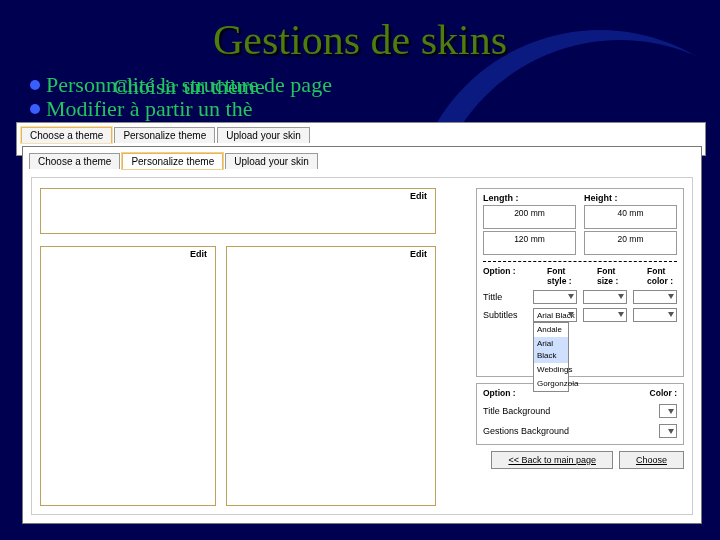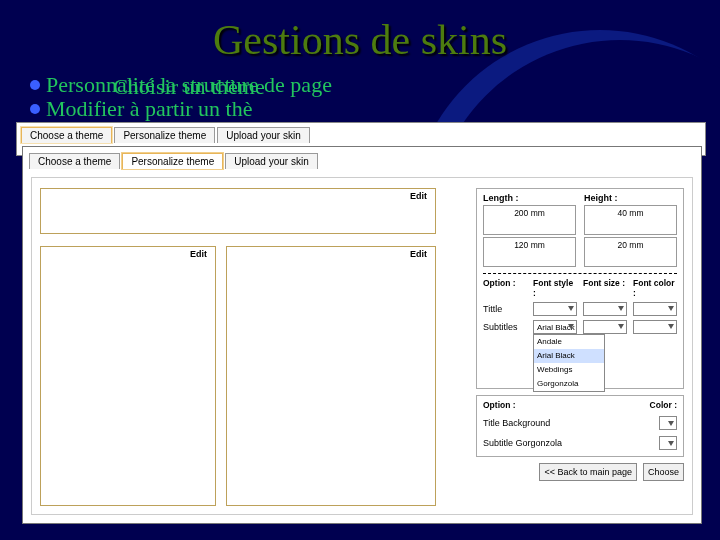--- a/index.html
+++ b/index.html
@@ -133,32 +133,32 @@
     margin-bottom: 6px;
     padding: 4px 6px 6px 6px;
     position: relative;
   }
   .row2 { display:flex; gap:8px; }
   .field { flex:1; }
   .lbl { font-size: 9px; font-weight: bold; }
   .val-box {
     border: 1px solid #999;
     background: #fff;
-    height: 30px;
+    height: 24px;
     line-height: 14px;
     font-size: 8.5px;
     text-align: center;
     margin-top: 2px;
   }
   .hr-dash {
     border: none;
     border-top: 1px dashed #000;
     margin: 6px 0 4px 0;
   }
-  .opt-head { display:flex; gap:6px; font-size:8.5px; font-weight:bold; }
+  .opt-head { display:flex; gap:20px; font-size:8.5px; font-weight:bold; }
   .opt-head span { flex:1; }
   .opt-head span:first-child { flex:0 0 44px; }
   .opt-row { display:flex; gap:6px; align-items:center; margin-top:4px;justify-content:flex-end; }
   .opt-row .name { flex:0 0 44px; font-size:9px; }
   .select {
     flex:1;
     border:1px solid #888;
     height:14px;
     background:#fff;
     position:relative;
@@ -176,21 +176,21 @@
     border-right:3px solid transparent;
     border-top:5px solid #555;
   }
   .dropdown-open {
     position: absolute;
     border:1px solid #888;
     background:#fff;
     font-size:8px;
     line-height:12px;
     z-index: 5;
-    width: 72px;
+    width: 36px;
   }
   .dropdown-open div { padding:1px 3px; }
   .dropdown-open div.sel { background:#cfe0ff; }
 
   .bg-row { display:flex; align-items:center; gap:17px; margin-top:6px; }
   .bg-row .name { flex:1; font-size:9px; }
   .swatch {
     width:18px; height:14px; border:1px solid #888; background:#fff; position:relative; cursor:pointer;
   }
   .swatch::after{
@@ -202,22 +202,23 @@
     border-top:5px solid #555;
   }
 
   .footer-btns {
     display:flex; gap:6px; justify-content:flex-end; margin-top:4px;
   }
   .btn {
     border:1px solid #888;
     background:#f0f0f0;
     font-size:9px;
-    padding:3px 4px;
+    padding:3px 16px;
     cursor:pointer;
+    text-decoration:underline;
   }
 </style>
 </head>
 <body>
 
 <div class="slide-bg">
   <div class="curve"></div>
 </div>
 
 <div class="title">Gestions de skins</div>
@@ -312,21 +313,21 @@
       <div class="group">
         <div class="opt-head">
           <span style="flex:1">Option :</span>
           <span style="flex:0 0 50px; text-align:right">Color :</span>
         </div>
         <div class="bg-row">
           <div class="name">Title Background</div>
           <div class="swatch"></div>
         </div>
         <div class="bg-row">
-          <div class="name">Subtitle Gorgonzola</div>
+          <div class="name">Gestions Background</div>
           <div class="swatch"></div>
         </div>
       </div>
 
       <div class="footer-btns">
         <div class="btn">&lt;&lt; Back to main page</div>
         <div class="btn">Choose</div>
       </div>
 
     </div>

